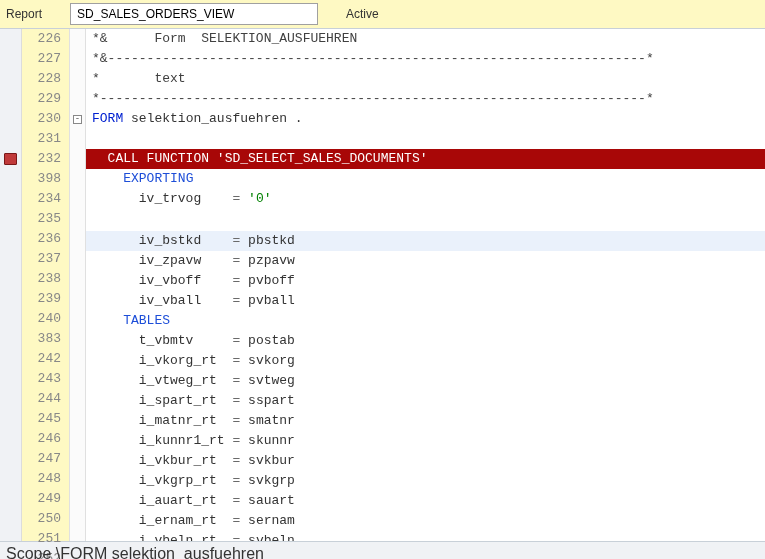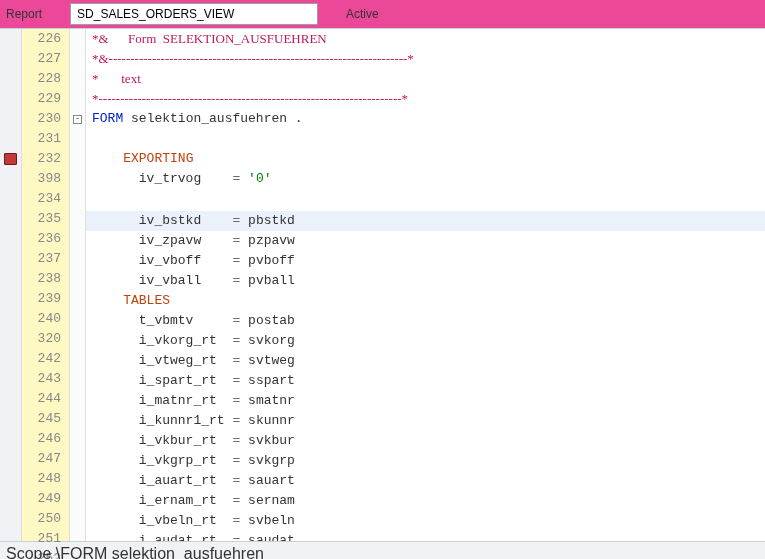--- a/index.html
+++ b/index.html
@@ -6,21 +6,21 @@
   body {
     font-family: Consolas, 'Courier New', monospace;
     font-size: 13px;
     background: #f5f7fa;
     overflow: hidden;
   }
   .header {
     display: flex;
     align-items: center;
     padding: 3px 6px;
-    background: #ec4899;
+    background: #fef9c3;
     border-bottom: 1px solid #c8d0d8;
     font-family: Arial, sans-serif;
     font-size: 12px;
     gap: 28px;
   }
   .header-label { color: #333; }
   .header-input {
     width: 248px;
     padding: 3px 6px;
     border: 1px solid #a0a0a0;
@@ -98,23 +98,23 @@
     white-space: pre;
     padding-left: 6px;
     font-size: 13px;
     color: #333;
   }
   .code-line.cursor-line { background: #eaf1fb; margin-top: 22px; }
   .code-line.error-line {
     background: #a80707;
     color: #fff;
   }
-  .tk-comment { color: #be185d; font-family: Liberation Serif, serif; }
+  .tk-comment { color: #404040; }
   .tk-keyword { color: #0020d0; font-weight: normal; }
-  .tk-keyword2 { color: #c2410c; }
+  .tk-keyword2 { color: #1d4ed8; }
   .tk-string { color: #008000; }
   .tk-op { color: #6a6a6a; }
   .tk-ident { color: #333; }
   .code-line.error-line .tk-keyword,
   .code-line.error-line .tk-string,
   .code-line.error-line .tk-ident { color: #fff; }
   .statusbar {
     display: flex;
     align-items: center;
     padding: 3px 6px;
@@ -175,21 +175,21 @@
       <div>231</div>
       <div>232</div>
       <div>398</div>
       <div>234</div>
       <div>235</div>
       <div>236</div>
       <div>237</div>
       <div>238</div>
       <div>239</div>
       <div>240</div>
-      <div>320</div>
+      <div>383</div>
       <div>242</div>
       <div>243</div>
       <div>244</div>
       <div>245</div>
       <div>246</div>
       <div>247</div>
       <div>248</div>
       <div>249</div>
       <div>250</div>
       <div>251</div>
@@ -226,20 +226,21 @@
       <div class="fold"></div>
       <div class="fold"></div>
     </div>
   <div class="code-area" id="code-area">
       <div class="code-line"><span class="tk-comment">*&amp;      Form  SELEKTION_AUSFUEHREN</span></div>
       <div class="code-line"><span class="tk-comment">*&amp;---------------------------------------------------------------------*</span></div>
       <div class="code-line"><span class="tk-comment">*       text</span></div>
       <div class="code-line"><span class="tk-comment">*----------------------------------------------------------------------*</span></div>
       <div class="code-line"><span class="tk-keyword">FORM</span> <span class="tk-ident">selektion_ausfuehren</span> .</div>
       <div class="code-line"> </div>
+      <div class="code-line error-line">  <span class="tk-keyword">CALL FUNCTION</span> <span class="tk-string">'SD_SELECT_SALES_DOCUMENTS'</span></div>
       <div class="code-line">    <span class="tk-keyword2">EXPORTING</span></div>
       <div class="code-line">      <span class="tk-ident">iv_trvog   </span> <span class="tk-op">=</span> <span class="tk-string">'0'</span></div>
       <div class="code-line cursor-line">      <span class="tk-ident">iv_bstkd   </span> <span class="tk-op">=</span> <span class="tk-ident">pbstkd</span></div>
       <div class="code-line">      <span class="tk-ident">iv_zpavw   </span> <span class="tk-op">=</span> <span class="tk-ident">pzpavw</span></div>
       <div class="code-line">      <span class="tk-ident">iv_vboff   </span> <span class="tk-op">=</span> <span class="tk-ident">pvboff</span></div>
       <div class="code-line">      <span class="tk-ident">iv_vball   </span> <span class="tk-op">=</span> <span class="tk-ident">pvball</span></div>
       <div class="code-line">    <span class="tk-keyword2">TABLES</span></div>
       <div class="code-line">      <span class="tk-ident">t_vbmtv    </span> <span class="tk-op">=</span> <span class="tk-ident">postab</span></div>
       <div class="code-line">      <span class="tk-ident">i_vkorg_rt </span> <span class="tk-op">=</span> <span class="tk-ident">svkorg</span></div>
       <div class="code-line">      <span class="tk-ident">i_vtweg_rt </span> <span class="tk-op">=</span> <span class="tk-ident">svtweg</span></div>

